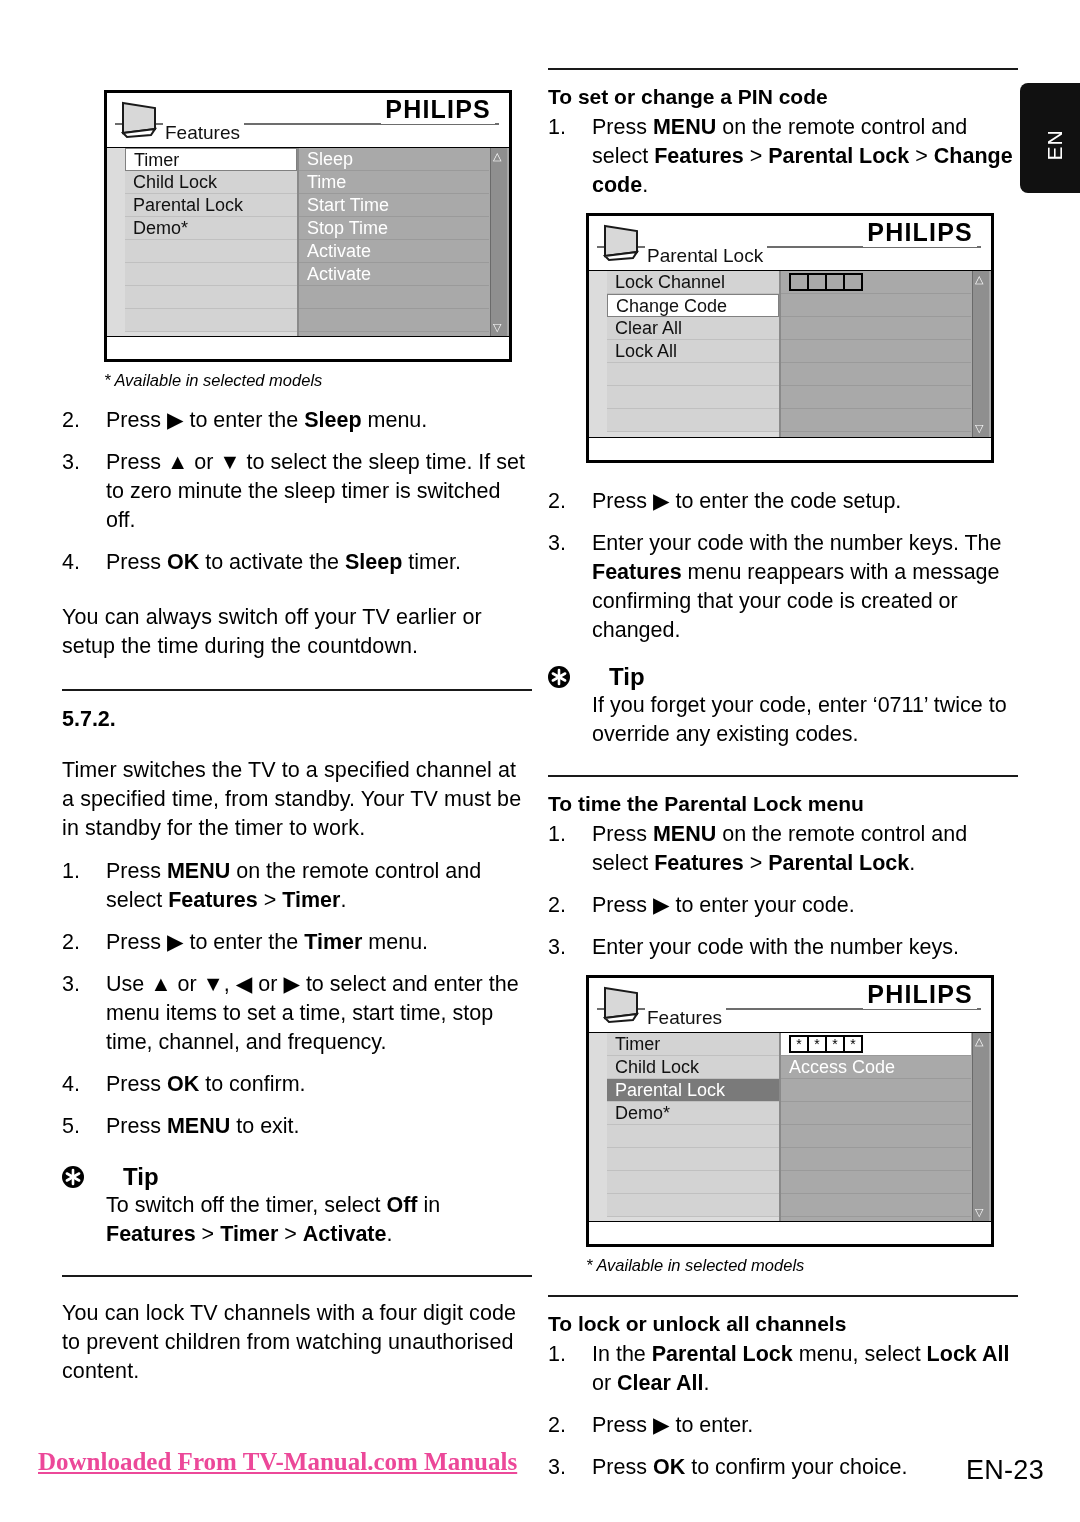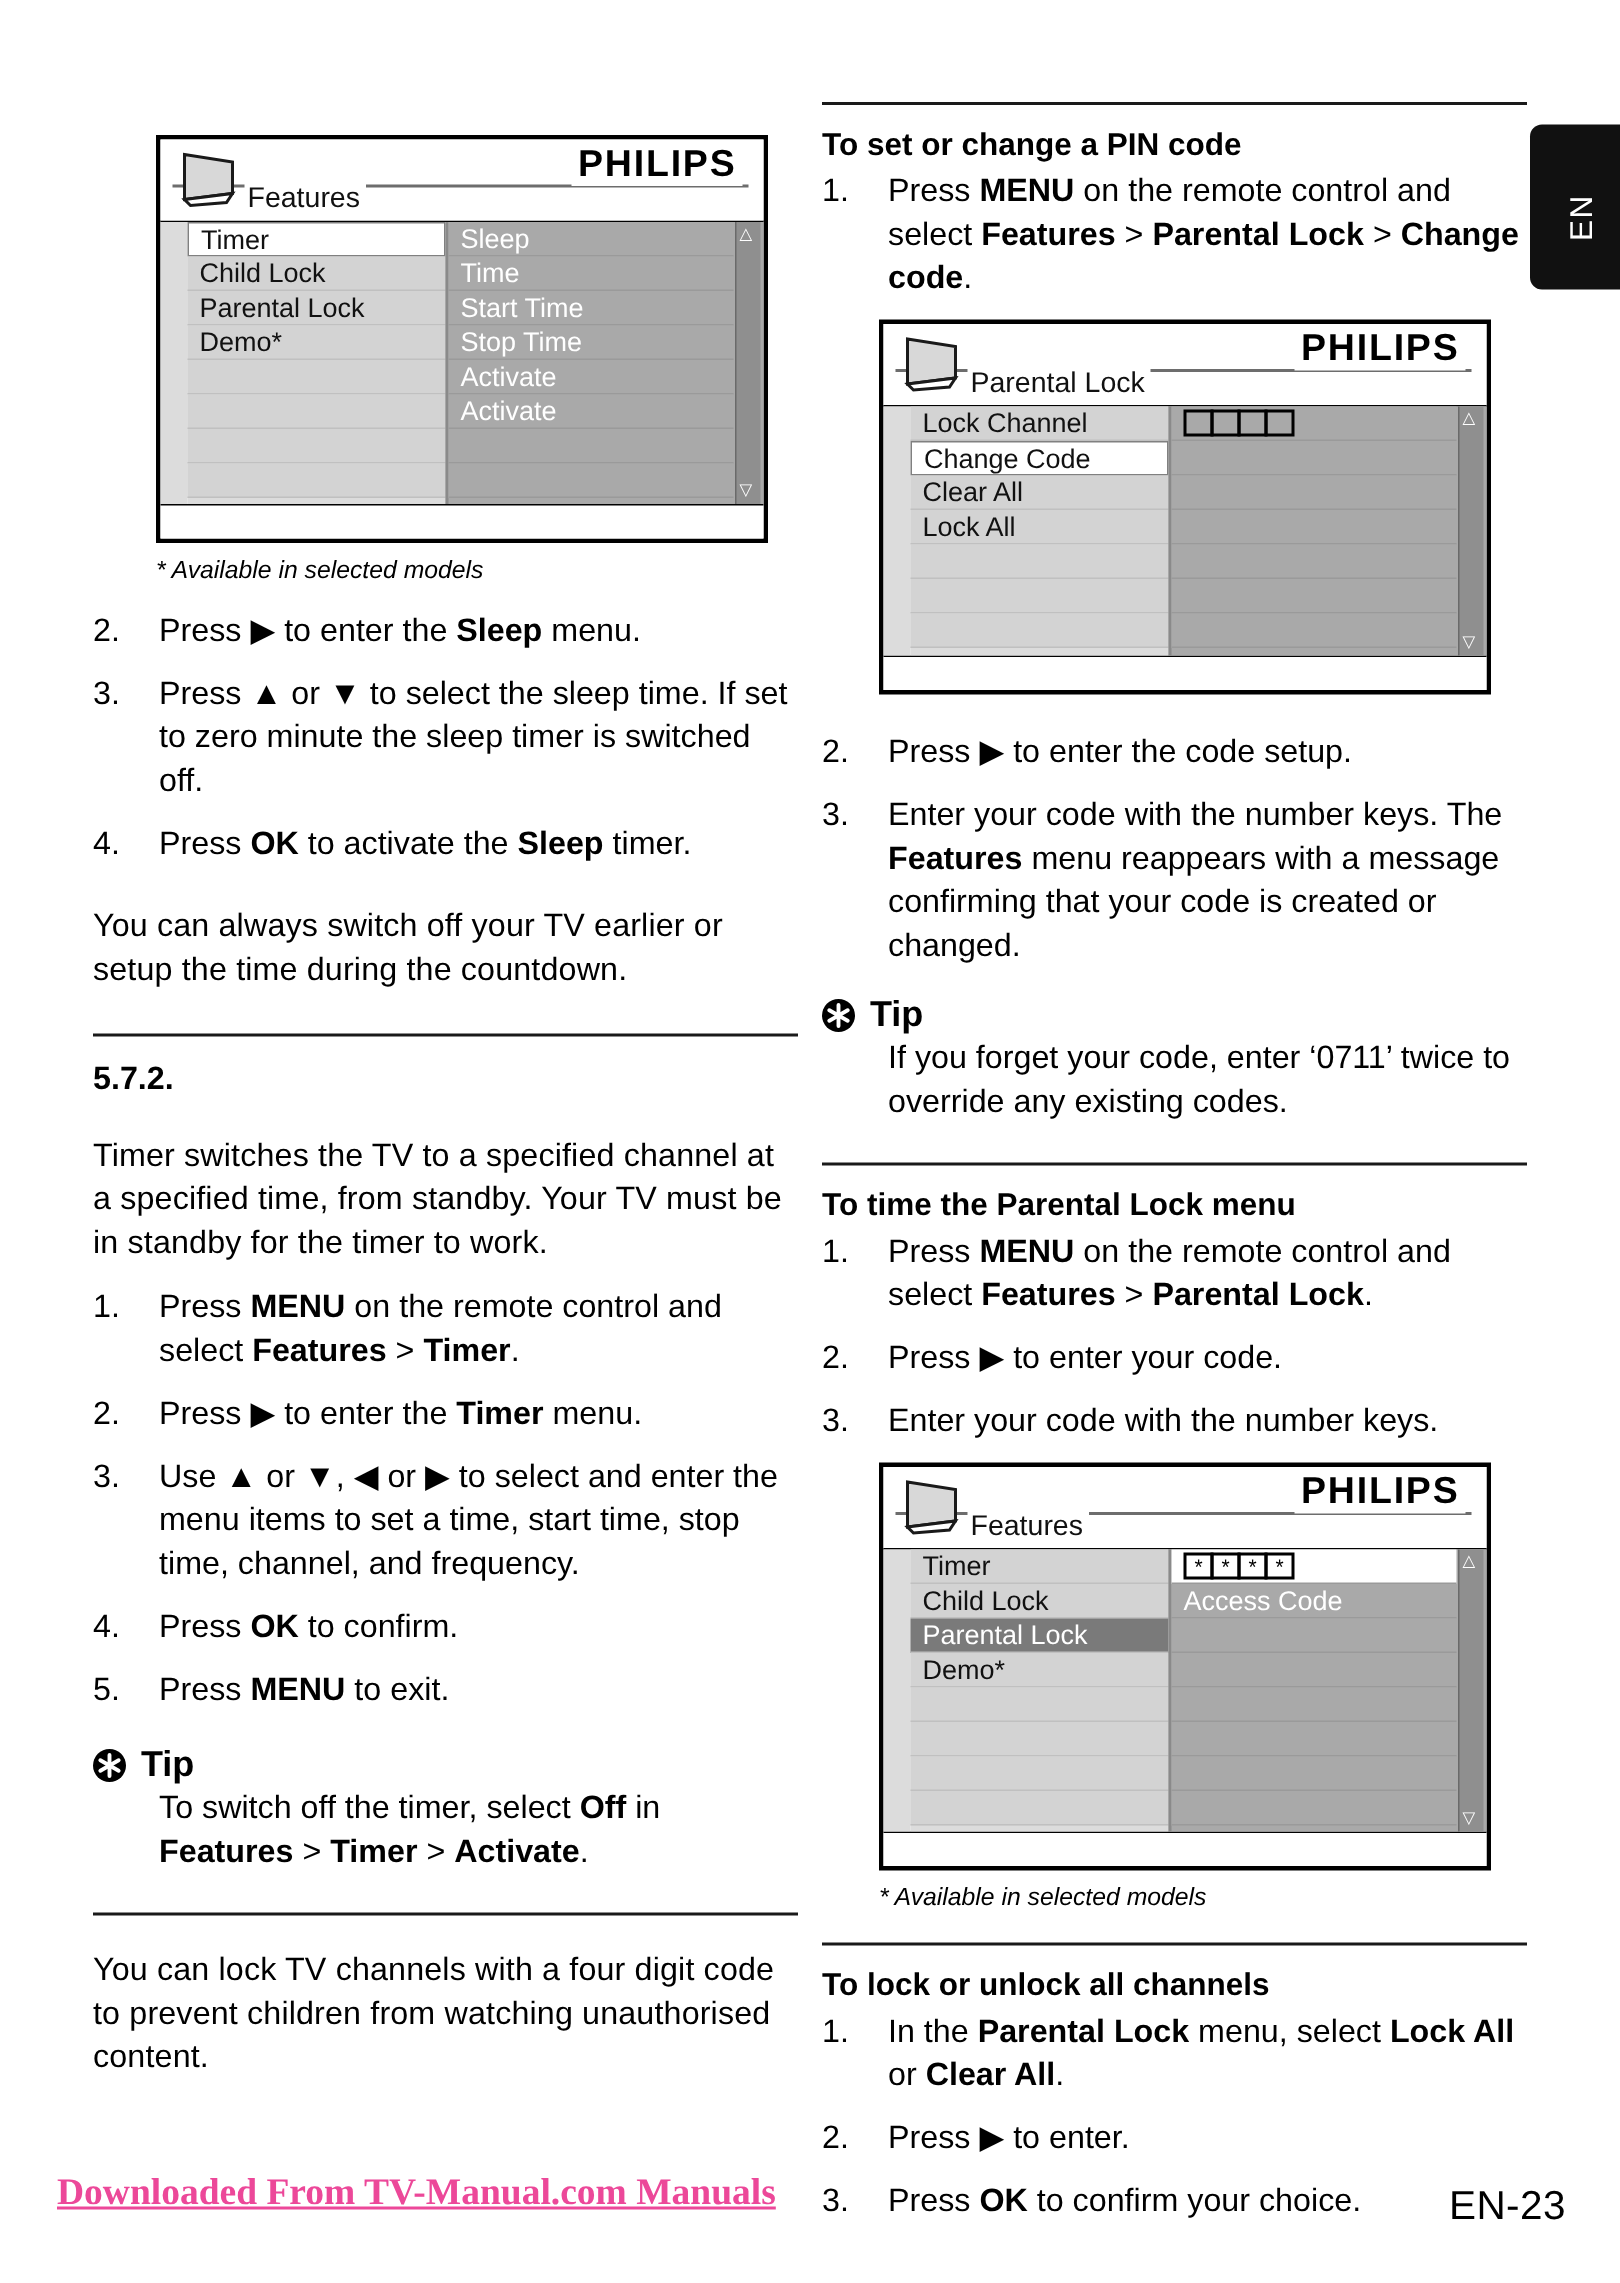--- a/index.html
+++ b/index.html
@@ -82,20 +82,21 @@
   .step .snum { width: 44px; flex: none; }
   .step .sbody { flex: 1; }
 
   .tip-block { margin-top: 22px; }
   .tip-title {
     display: flex;
     align-items: center;
     font-weight: bold;
     font-size: 24px;
     line-height: 28px;
+    gap: 29px;
   }
   .tip-icon {
     width: 22px; height: 22px;
     margin-right: 10px;
     flex: none;
   }
   .tip-body {
     margin-left: 44px;
     font-size: 21.5px;
     line-height: 29px;

